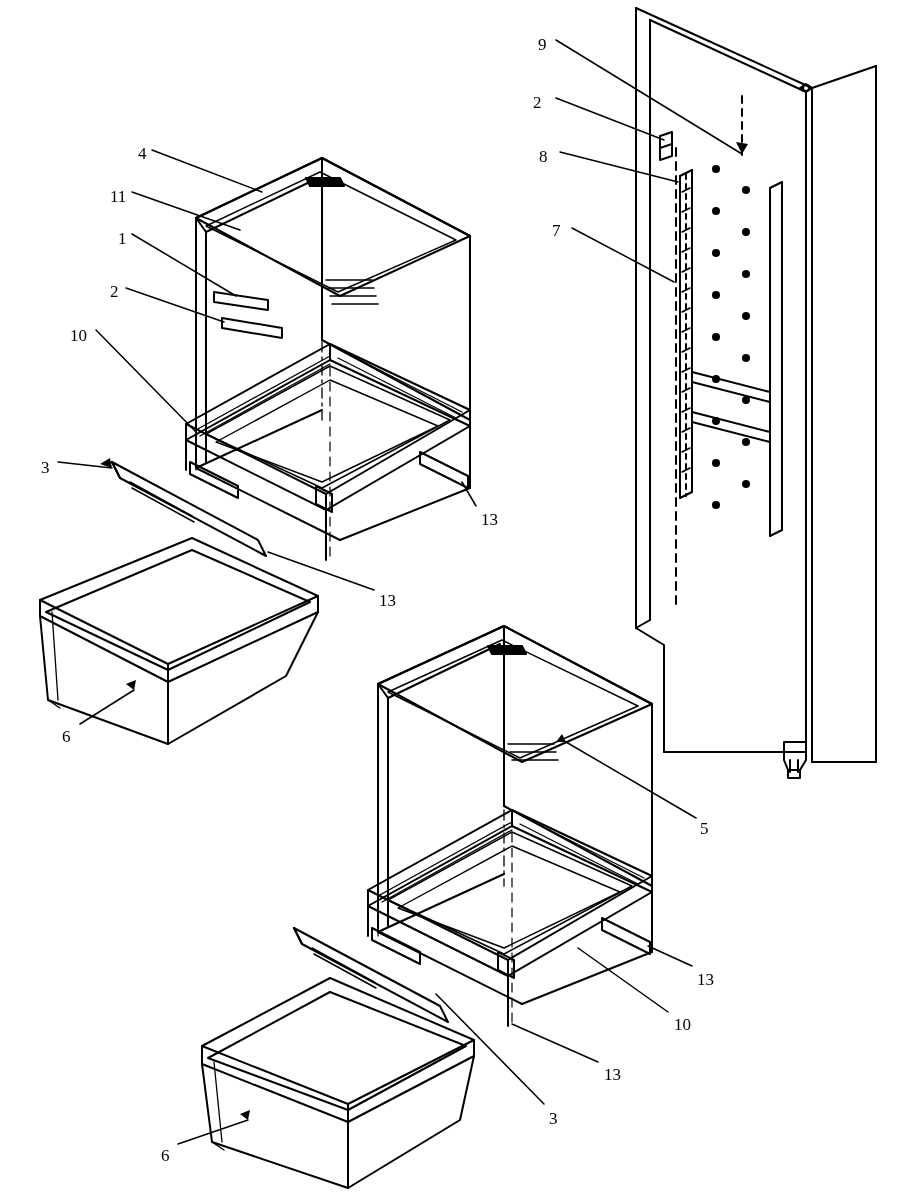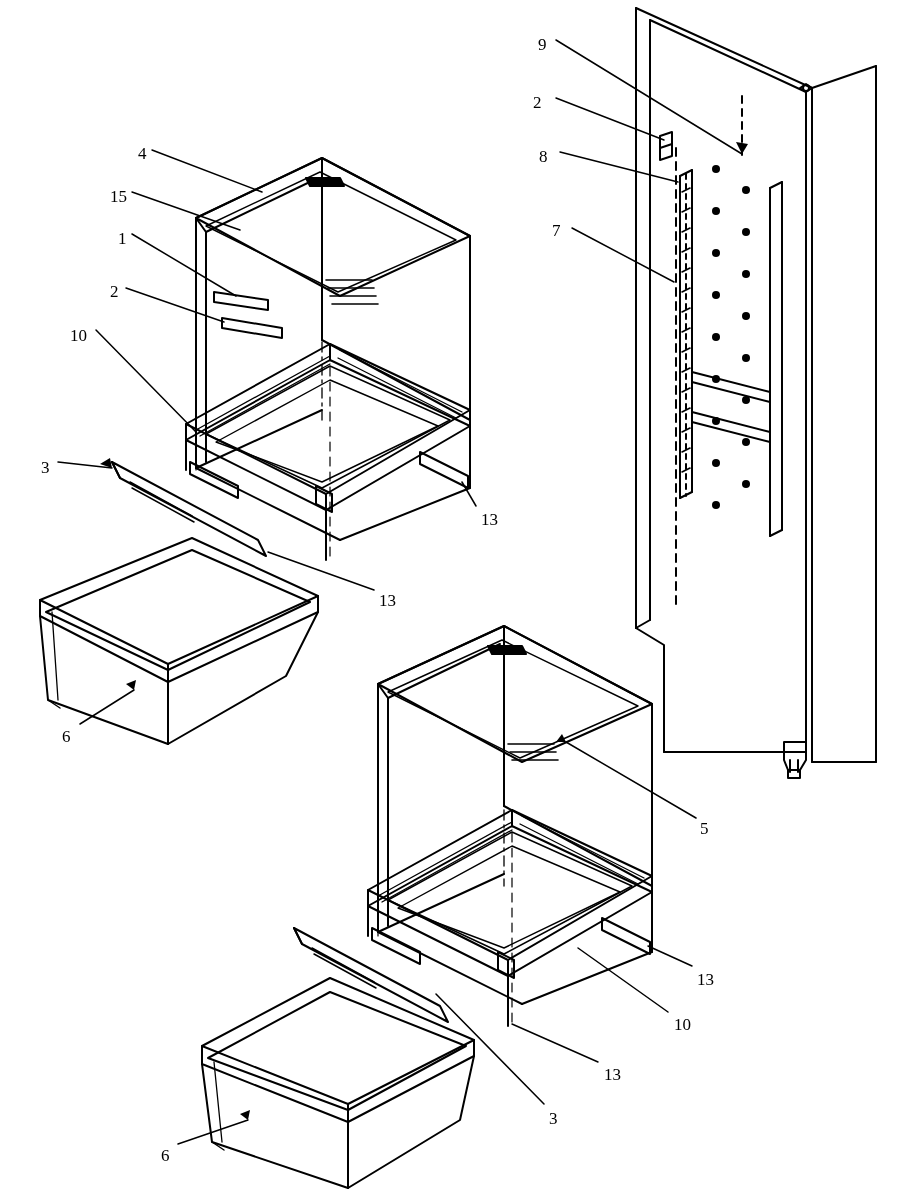--- a/index.html
+++ b/index.html
@@ -292,21 +292,21 @@
     <g fill="#000" stroke="none">
       <polygon points="742,154 736,142 748,144"></polygon>
       <polygon points="112,468 100,464 110,458"></polygon>
       <polygon points="134,690 126,684 136,680"></polygon>
       <polygon points="248,1120 240,1114 250,1110"></polygon>
       <polygon points="566,742 556,742 562,734"></polygon>
     </g>
   </svg>
 
   <div class="callout" style="left:138px; top:145px;">4</div>
-  <div class="callout" style="left:110px; top:188px;">15</div>
+  <div class="callout" style="left:110px; top:188px;">11</div>
   <div class="callout" style="left:118px; top:230px;">1</div>
   <div class="callout" style="left:110px; top:283px;">2</div>
   <div class="callout" style="left:70px;  top:327px;">10</div>
   <div class="callout" style="left:41px;  top:459px;">3</div>
   <div class="callout" style="left:481px; top:511px;">13</div>
   <div class="callout" style="left:379px; top:592px;">13</div>
   <div class="callout" style="left:62px;  top:728px;">6</div>
 
   <div class="callout" style="left:538px; top:36px;">9</div>
   <div class="callout" style="left:533px; top:94px;">2</div>

